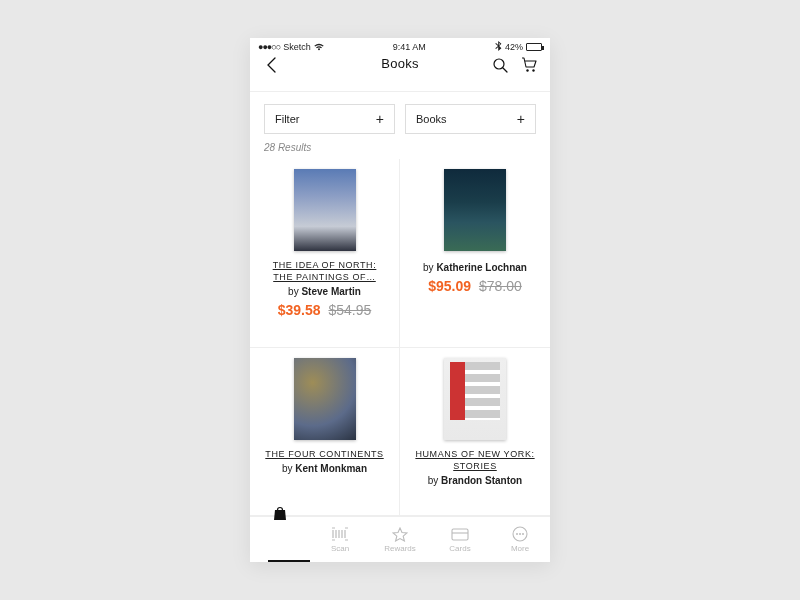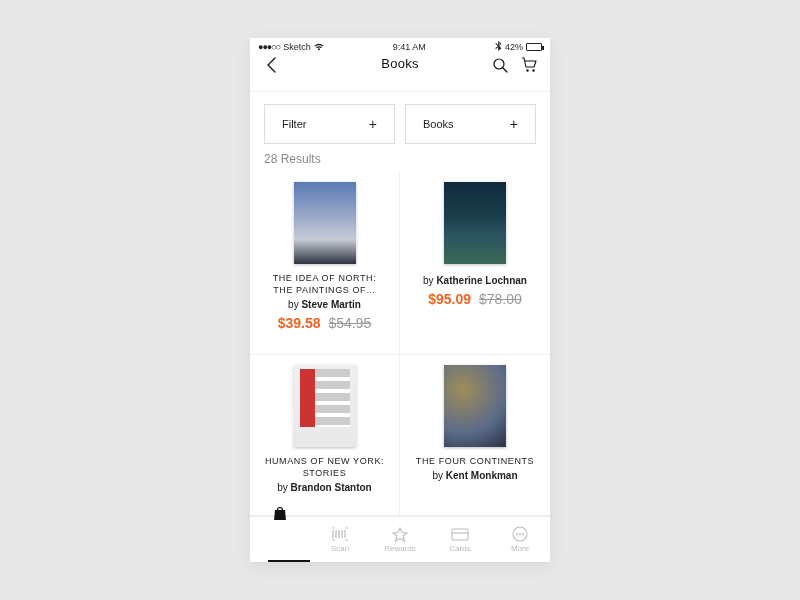--- a/index.html
+++ b/index.html
@@ -54,28 +54,28 @@
   }
   .navbar .center { font-size: 13px; letter-spacing: 0.3px; color: #111; }
   .navbar .left, .navbar .right { display: flex; align-items: center; gap: 12px; width: 46px; }
   .navbar .right { justify-content: flex-end; }
   .icon-btn { width: 18px; height: 18px; display: inline-flex; align-items: center; justify-content: center; color: #111; }
   .content { flex: 1; overflow: hidden; display: flex; flex-direction: column; }
   .controls {
     display: flex; gap: 10px; padding: 12px 14px 8px;
   }
   .ctrl {
-    flex: 1; border: 1px solid #ddd; height: 40px;
+    flex: 1; border: 1px solid #ddd; height: 30px;
     display: flex; align-items: center; justify-content: space-between;
-    padding: 0 17px; font-size: 11px; color: #222;
+    padding: 0 10px; font-size: 11px; color: #222;
     background: #fff;
   }
   .ctrl .plus { font-size: 14px; color: #222; font-weight: 300; }
   .results-count {
-    padding: 0 14px 6px; font-size: 12px; color: #888;
+    padding: 0 14px 6px; font-size: 10px; color: #888; font-style: italic;
   }
   .grid {
     flex: 1;
     display: grid;
     grid-template-columns: 1fr 1fr;
     overflow: hidden;
   }
   .item {
     border-bottom: 1px solid #eee;
     padding: 10px 10px 12px;
@@ -91,20 +91,21 @@
   .cover-3 { background: radial-gradient(circle at 30% 30%, #9e8d57, #5c6b8a 60%, #2a3342); }
   .cover-4 { background: linear-gradient(180deg,#efefef 0%,#e9e9e9 100%); position: relative; }
   .cover-4::before {
     content: ""; position:absolute; inset:4px 6px 20px 6px; background:
       linear-gradient(90deg,#c33 30%, transparent 30%),
       repeating-linear-gradient(180deg,#ccc 0 8px,#fff 8px 12px);
   }
   .title {
     font-size: 9px; letter-spacing: 0.6px; color: #222; text-align: center; line-height: 1.35; text-transform: uppercase;
     max-width: 120px;
+    text-decoration: underline;
   }
   .author { font-size: 10px; color: #222; margin-top: 3px; }
   .author b { font-weight: 700; }
   .prices { margin-top: 5px; font-size: 14px; }
   .price { color: #f26322; font-weight: 600; }
   .old { color: #999; text-decoration: line-through; margin-left: 4px; }
   .tabbar {
     height: 46px; border-top: 1px solid #eee; display: flex; justify-content: space-around; align-items: center;
     background: #fff;
   }
@@ -203,32 +204,32 @@
         <div class="author">
           <span>by </span><b>Katherine Lochnan</b>
         </div>
         <div class="prices">
           <span class="price">$95.09</span>
           <span class="old">$78.00</span>
         </div>
       </div>
 
       <div class="item">
+        <div class="cover cover-3"></div>
+        <div class="title">THE FOUR CONTINENTS</div>
+        <div class="author">
+          <span>by </span><b>Kent Monkman</b>
+        </div>
+      </div>
+
+      <div class="item">
         <div class="cover cover-4"></div>
         <div class="title">HUMANS OF NEW YORK: STORIES</div>
         <div class="author">
           <span>by </span><b>Brandon Stanton</b>
-        </div>
-      </div>
-
-      <div class="item">
-        <div class="cover cover-3"></div>
-        <div class="title">THE FOUR CONTINENTS</div>
-        <div class="author">
-          <span>by </span><b>Kent Monkman</b>
         </div>
       </div>
 
     </div>
   </div>
 
   <div class="tabbar">
     <div class="tab active">
       <span class="ticon">
         <svg width="14" height="15" viewBox="0 0 14 15">

